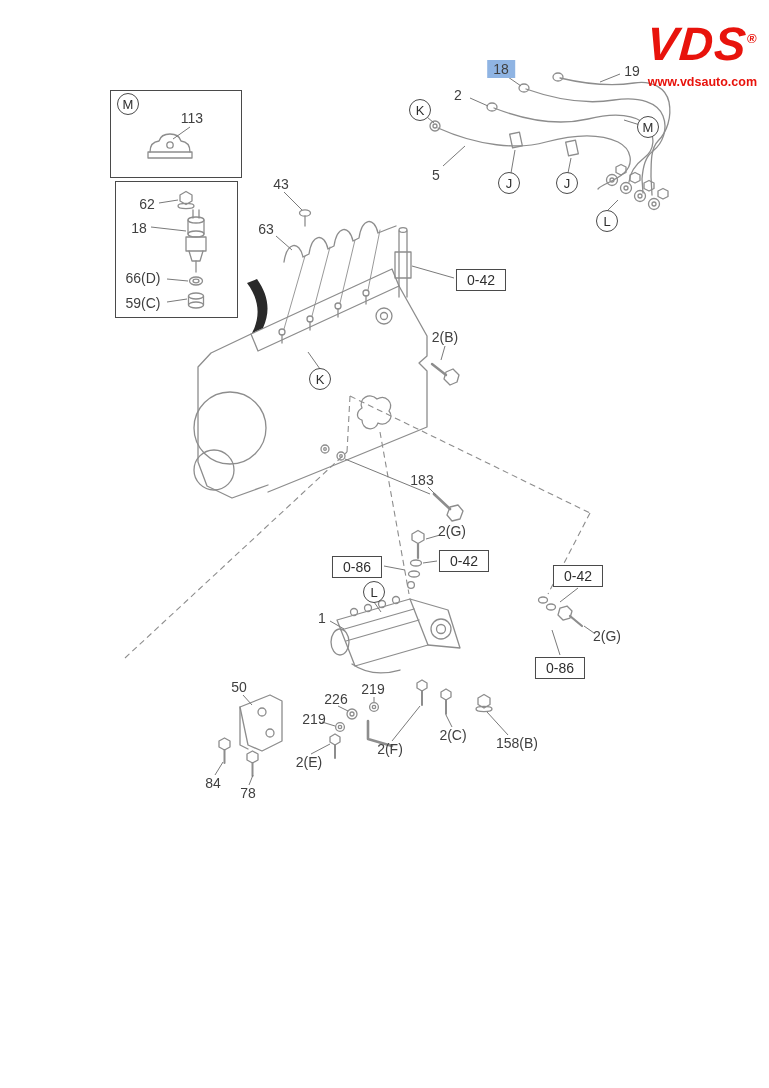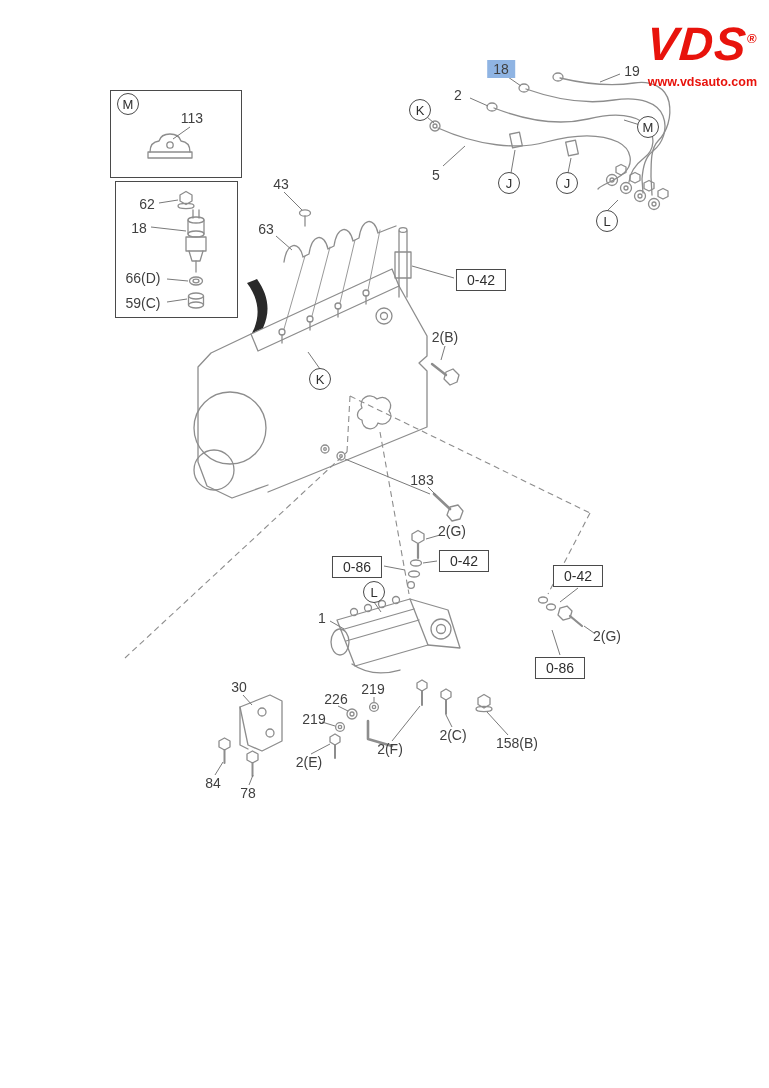--- a/index.html
+++ b/index.html
@@ -257,21 +257,21 @@
   <div class="plabel" style="left:266px;top:229px">63</div>
   <div class="plabel" style="left:458px;top:95px">2</div>
   <div class="plabel hl" style="left:501px;top:69px">18</div>
   <div class="plabel" style="left:632px;top:71px">19</div>
   <div class="plabel" style="left:436px;top:175px">5</div>
   <div class="plabel" style="left:445px;top:337px">2(B)</div>
   <div class="plabel" style="left:422px;top:480px">183</div>
   <div class="plabel" style="left:452px;top:531px">2(G)</div>
   <div class="plabel" style="left:322px;top:618px">1</div>
   <div class="plabel" style="left:607px;top:636px">2(G)</div>
-  <div class="plabel" style="left:239px;top:687px">30</div>
+  <div class="plabel" style="left:239px;top:687px">50</div>
   <div class="plabel" style="left:336px;top:699px">226</div>
   <div class="plabel" style="left:373px;top:689px">219</div>
   <div class="plabel" style="left:314px;top:719px">219</div>
   <div class="plabel" style="left:309px;top:762px">2(E)</div>
   <div class="plabel" style="left:390px;top:749px">2(F)</div>
   <div class="plabel" style="left:453px;top:735px">2(C)</div>
   <div class="plabel" style="left:517px;top:743px">158(B)</div>
   <div class="plabel" style="left:213px;top:783px">84</div>
   <div class="plabel" style="left:248px;top:793px">78</div>
 

